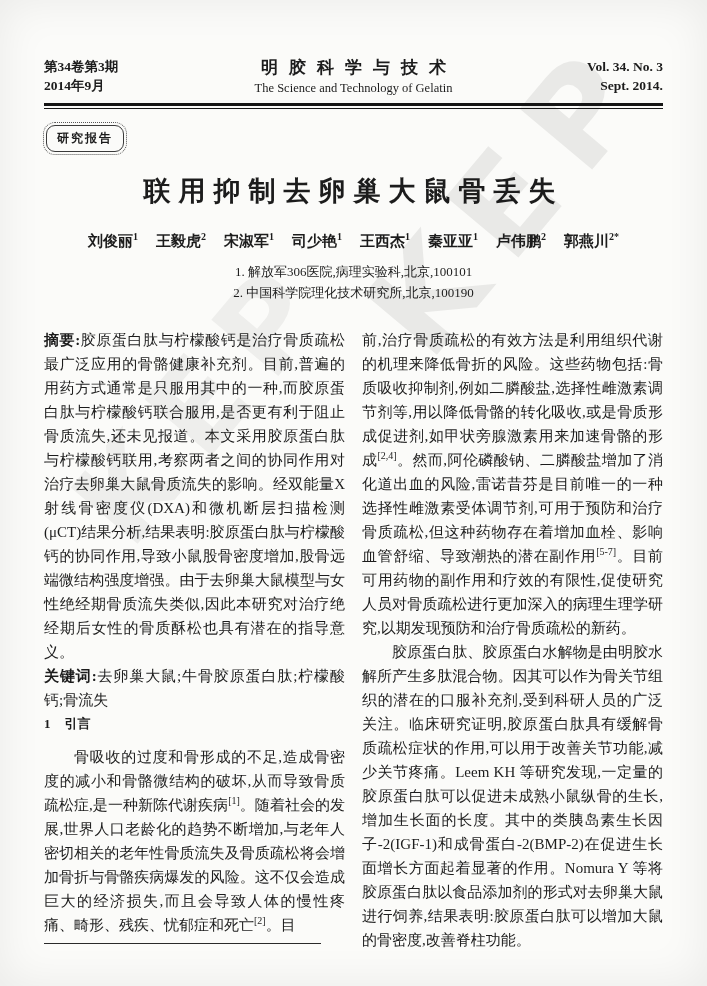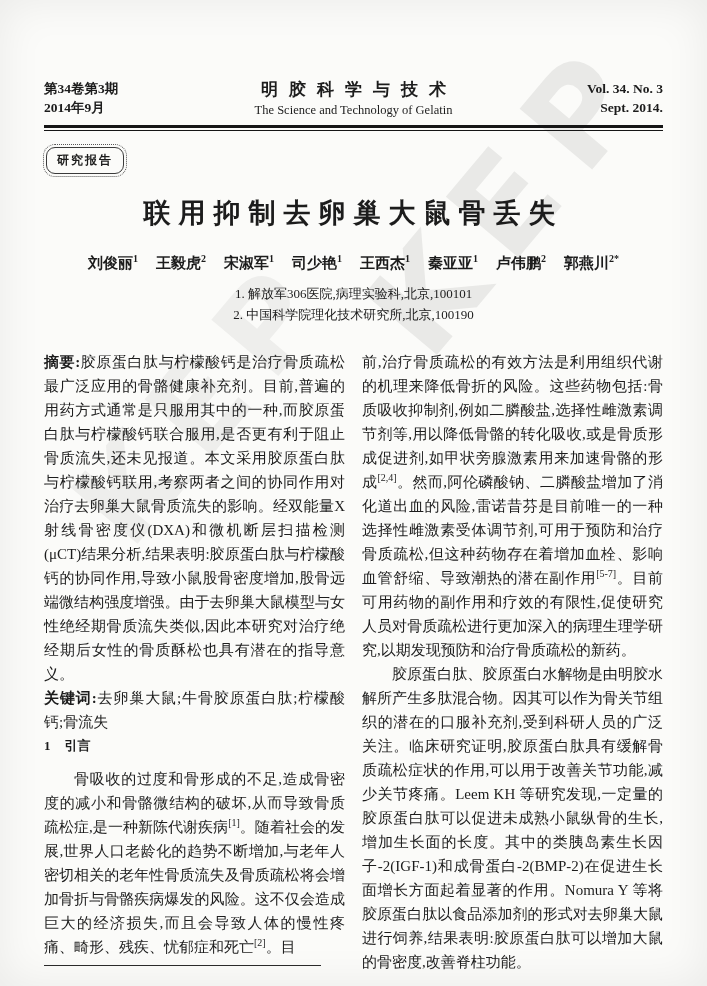--- a/index.html
+++ b/index.html
@@ -23,21 +23,21 @@
     font-family: "DejaVu Sans", sans-serif;
     font-weight: bold;
     pointer-events: none;
     user-select: none;
     white-space: nowrap;
   }
   .wm1 { top: 120px; left: 330px; font-size: 130px; letter-spacing: 26px; color: rgba(95,95,95,0.11); transform: rotate(-50deg); }
   .wm2 { top: 330px; left: 40px;  font-size: 120px; letter-spacing: 22px; color: rgba(95,95,95,0.08); transform: rotate(-50deg); }
 
   
-  .header { display: flex; justify-content: space-between; align-items: center; margin: 0 44px; padding-top: 78px; }
+  .header { display: flex; justify-content: space-between; align-items: center; margin: 0 44px; padding-top: 56px; }
   .hdr-left, .hdr-right { width: 130px; font-size: 13.5px; font-weight: bold; line-height: 19px; }
   .hdr-left { text-align: left; }
   .hdr-right { text-align: right; }
   .hdr-center { flex: 1; text-align: center; }
   .journal-cn { font-size: 17px; font-weight: bold; letter-spacing: 11px; text-indent: 11px; }
   .journal-en { font-size: 12.5px; margin-top: 2px; }
   .rule-thick { border-top: 3px solid #161616; margin: 7px 44px 0; }
   .rule-thin  { border-top: 1.5px solid #161616; margin: 2px 44px 0; }
 
   

